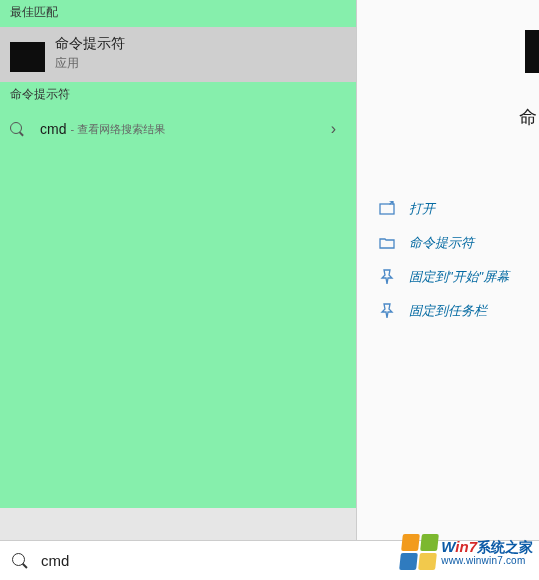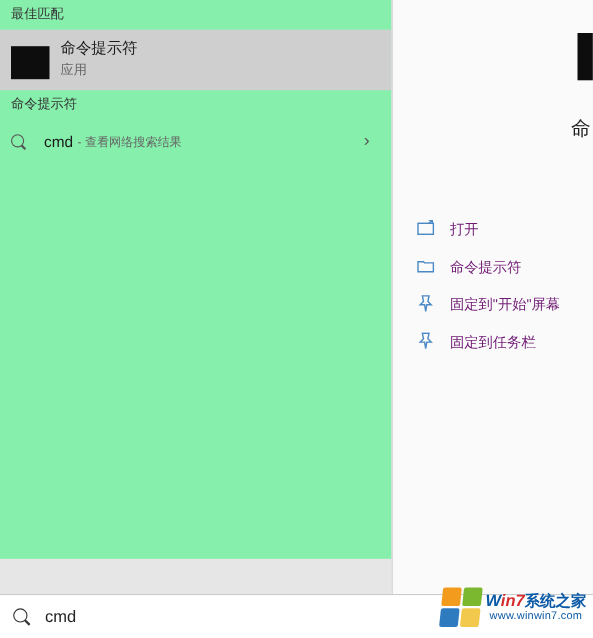--- a/index.html
+++ b/index.html
@@ -132,27 +132,28 @@
       white-space: nowrap;
     }
     .action-list {
       position: absolute;
       top: 192px;
       left: 0;
       right: 0;
     }
     .action-item {
       display: flex;
-      align-items: flex-start;
+      align-items: center;
       padding: 8px 0 8px 22px;
       font-size: 13px;
-      color: #701a75;
+      color: #0369a1;
       cursor: pointer;
       position: relative;
       white-space: nowrap;
+      font-style: italic;
     }
     .action-item.hover {
       background: #d3eaf7;
     }
     .action-icon {
       width: 16px;
       height: 16px;
       margin-right: 14px;
       stroke: #4a88c6;
       fill: none;
@@ -225,21 +226,21 @@
       grid-template-columns: 1fr 1fr;
       grid-template-rows: 1fr 1fr;
       gap: 2px;
       transform: skewX(-6deg);
       margin-right: 4px;
     }
     .win-flag span:nth-child(1){ background:#f29b1d; border-radius:2px; }
     .win-flag span:nth-child(2){ background:#7cb82f; border-radius:2px; }
     .win-flag span:nth-child(3){ background:#2f7bbf; border-radius:2px; }
     .win-flag span:nth-child(4){ background:#f2c94c; border-radius:2px; }
-    .wm-text { display:flex; flex-direction:column; line-height:1;align-items:center; }
+    .wm-text { display:flex; flex-direction:column; line-height:1; }
     .wm-line1 { font-size:15px; font-weight:bold; font-style:italic; }
     .wm-w   { color:#0b5aa6; }
     .wm-in7 { color:#d62b2b; }
     .wm-zh  { color:#0b5aa6; font-style:normal; font-size:14px; }
     .wm-line2 { font-size:10px; color:#0b5aa6; letter-spacing:.2px; margin-top:2px;}
   </style>
 </head>
 <body>
 
 <div class="left-panel">

